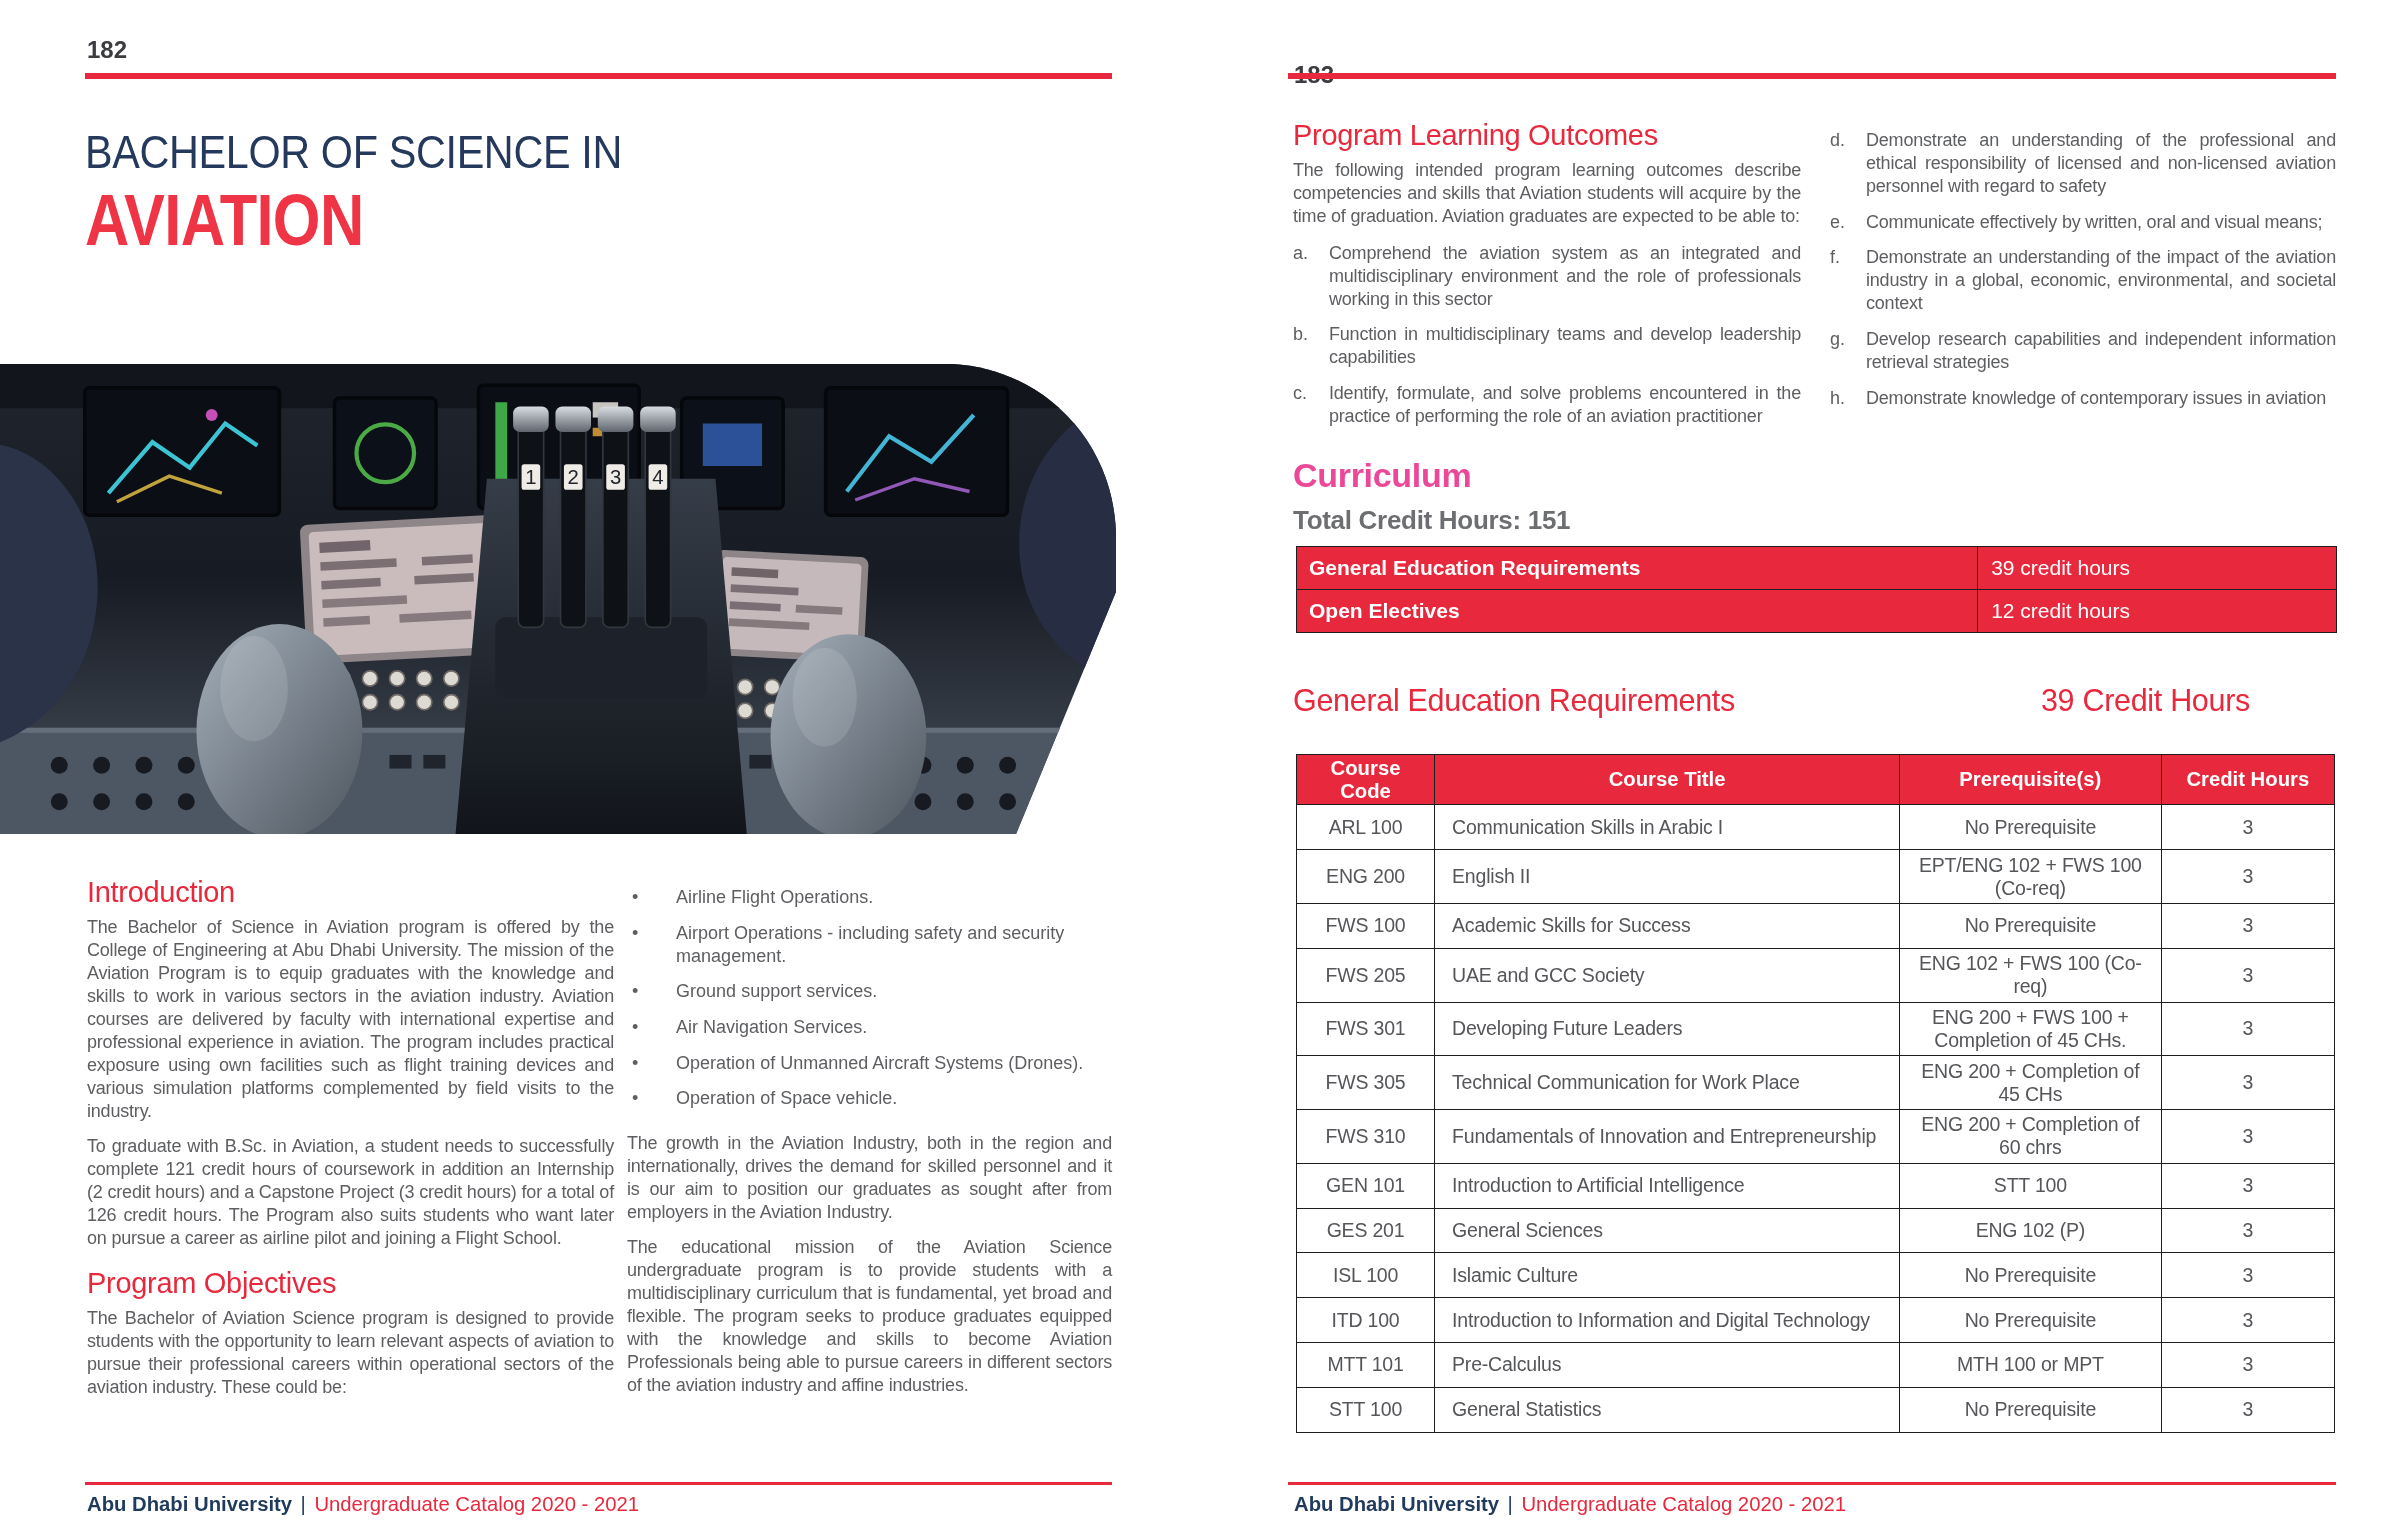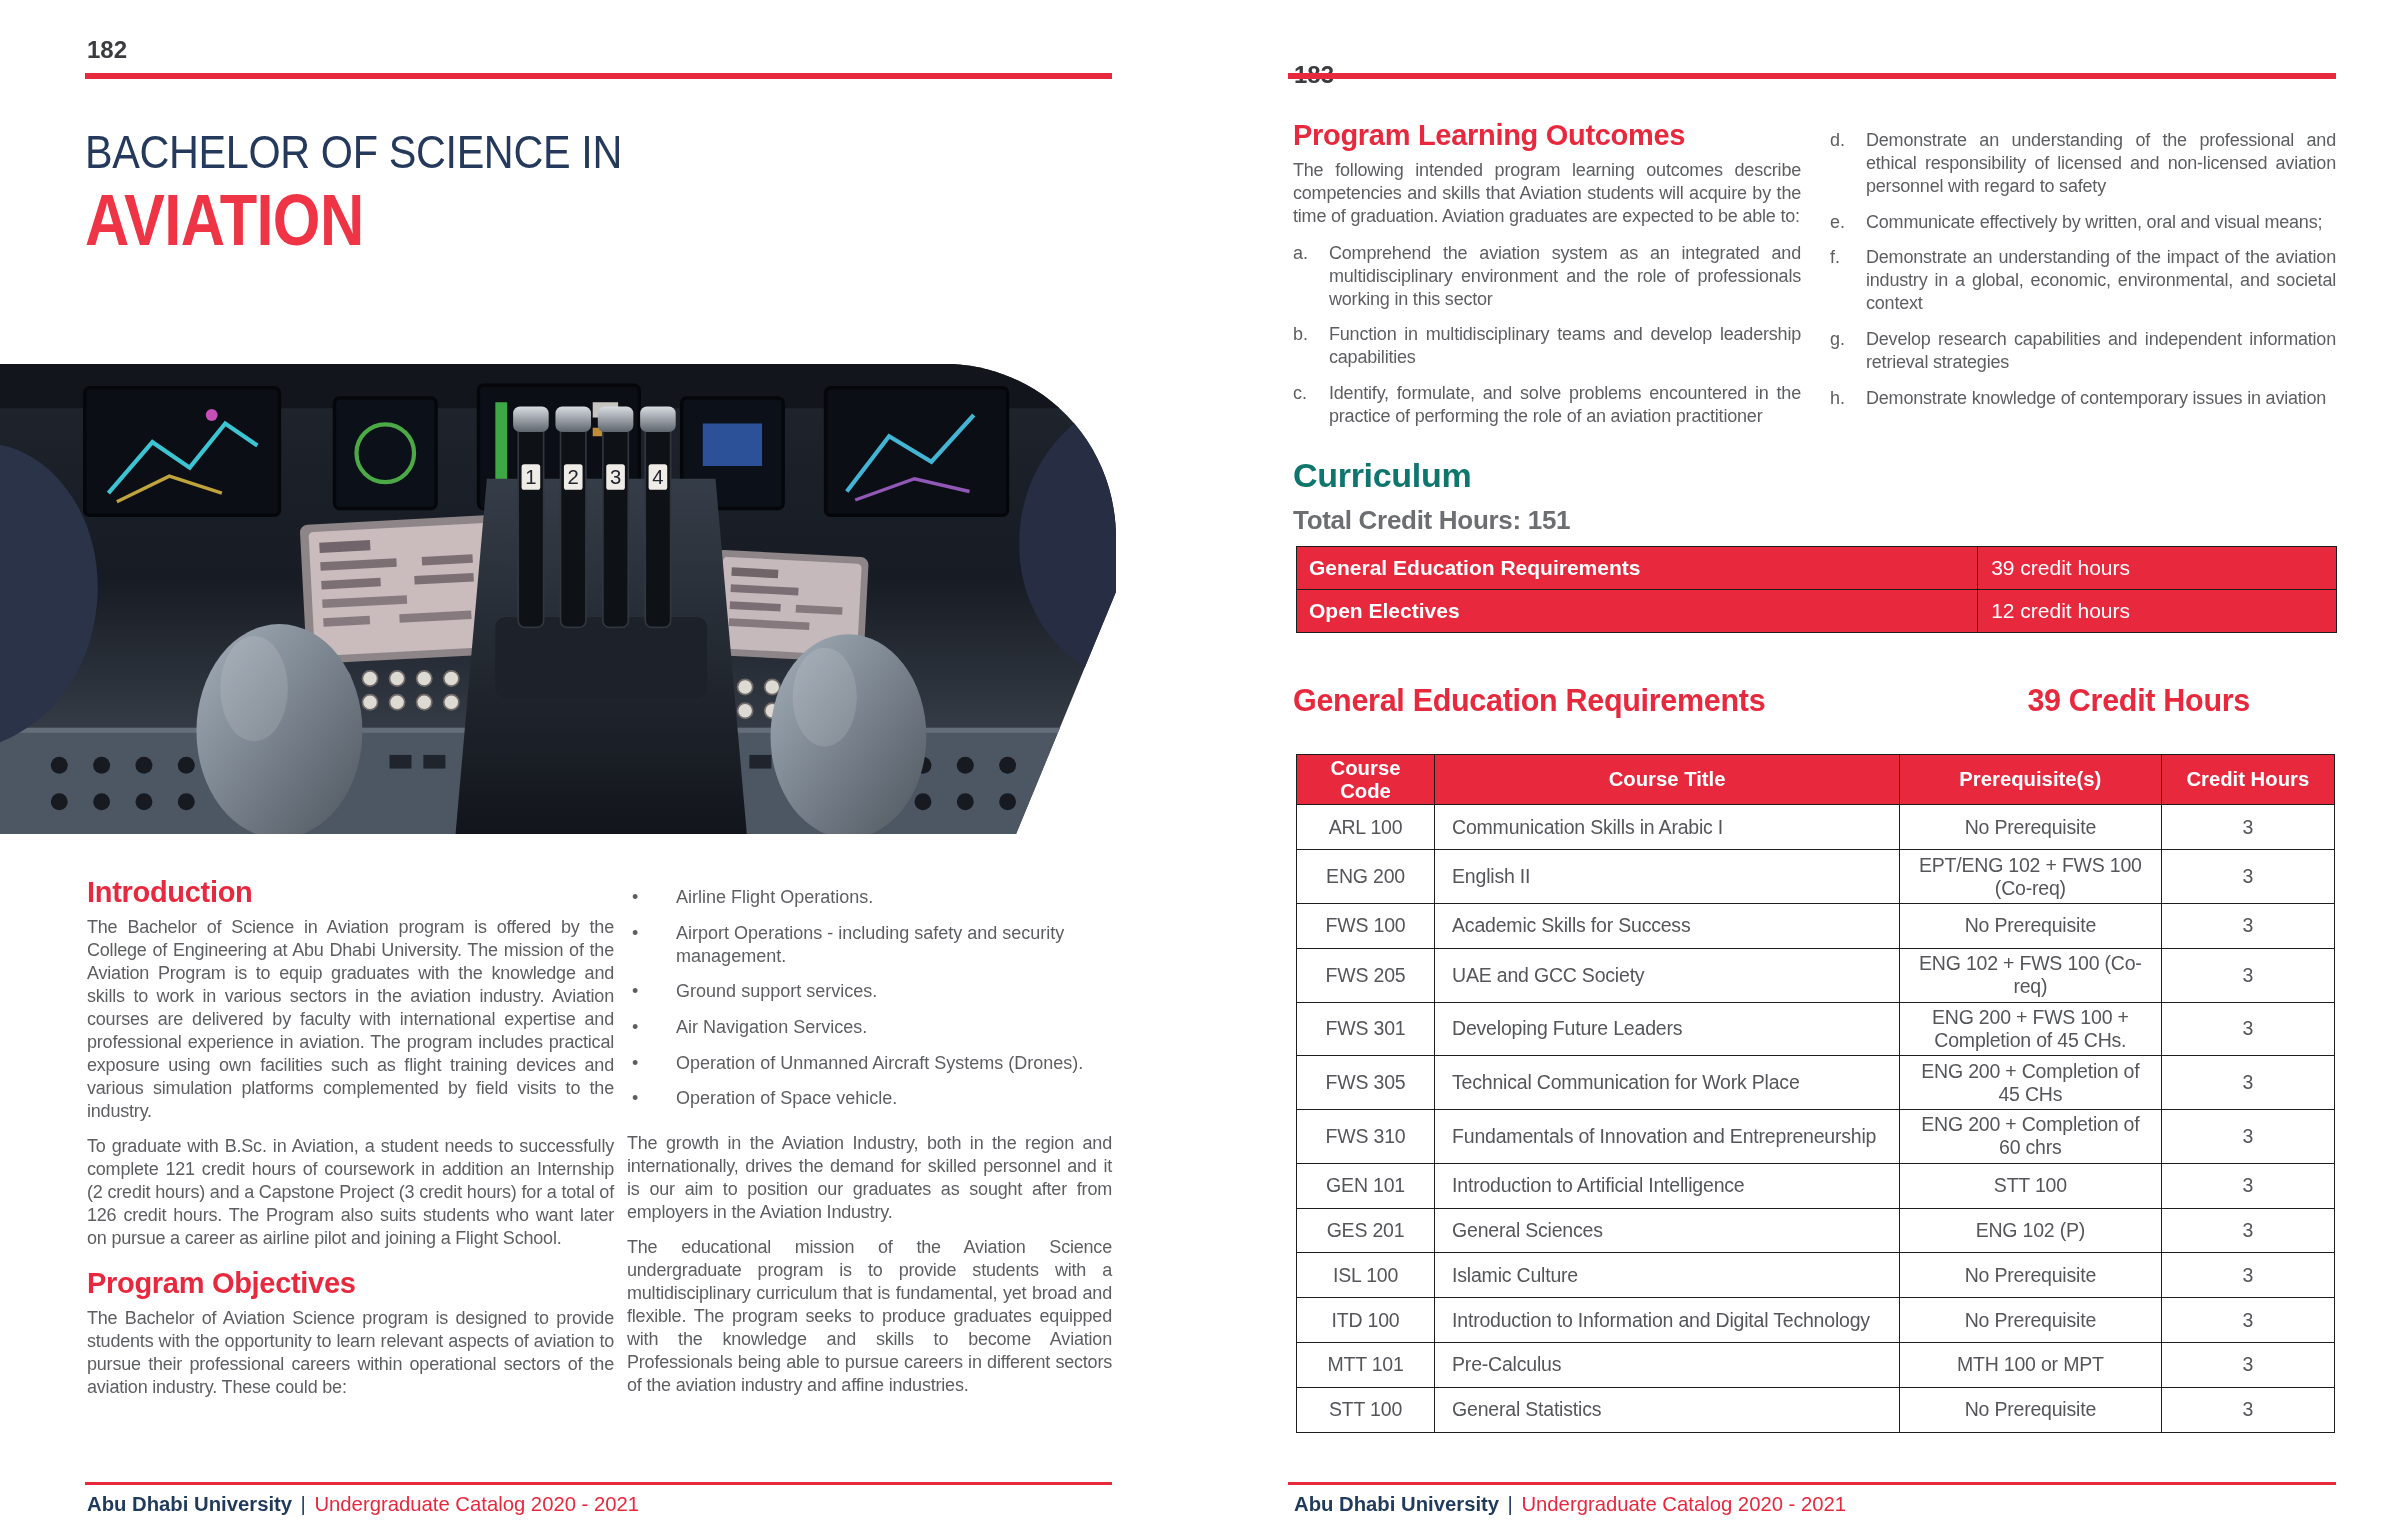--- a/index.html
+++ b/index.html
@@ -12,22 +12,22 @@
   .rule-bottom{height:2.5px;background:#e8283c;}
 
   
   .page-num{font-size:24px;font-weight:600;color:#3b3c40;}
 
   
   .title1{font-size:47px;color:#24395b;letter-spacing:-0.4px;transform:scaleX(0.88);transform-origin:0 0;white-space:nowrap;}
   .title2{font-size:73px;font-weight:700;color:#ee3445;letter-spacing:-0.8px;transform:scaleX(0.84);transform-origin:0 0;white-space:nowrap;}
 
   
-  .h-red{font-size:29px;font-weight:700;color:#e8283c;margin:0 0 12px 0;letter-spacing:-0.3px;}
-  .h-red-lg{font-size:34px;font-weight:700;color:#0f766e;letter-spacing:-0.3px;}
+  .h-red{font-size:29px;font-weight:400;color:#e8283c;margin:0 0 12px 0;letter-spacing:-0.3px;}
+  .h-red-lg{font-size:34px;font-weight:700;color:#ec4899;letter-spacing:-0.3px;}
   .h-total{font-size:26px;font-weight:700;color:#6d6e71;letter-spacing:-0.3px;}
 
   
   .body-col p{margin:0 0 12px 0;font-size:18px;line-height:23px;text-align:justify;letter-spacing:-0.2px;}
   .body-col{font-size:18px;line-height:23px;}
 
   
   .blist{list-style:none;margin:0;padding:0;}
   .blist li{display:flex;margin-bottom:12.7px;font-size:18px;line-height:23px;}
   .blist .bullet{flex:none;width:44px;padding-left:5.1px;color:#5d5e61;}

